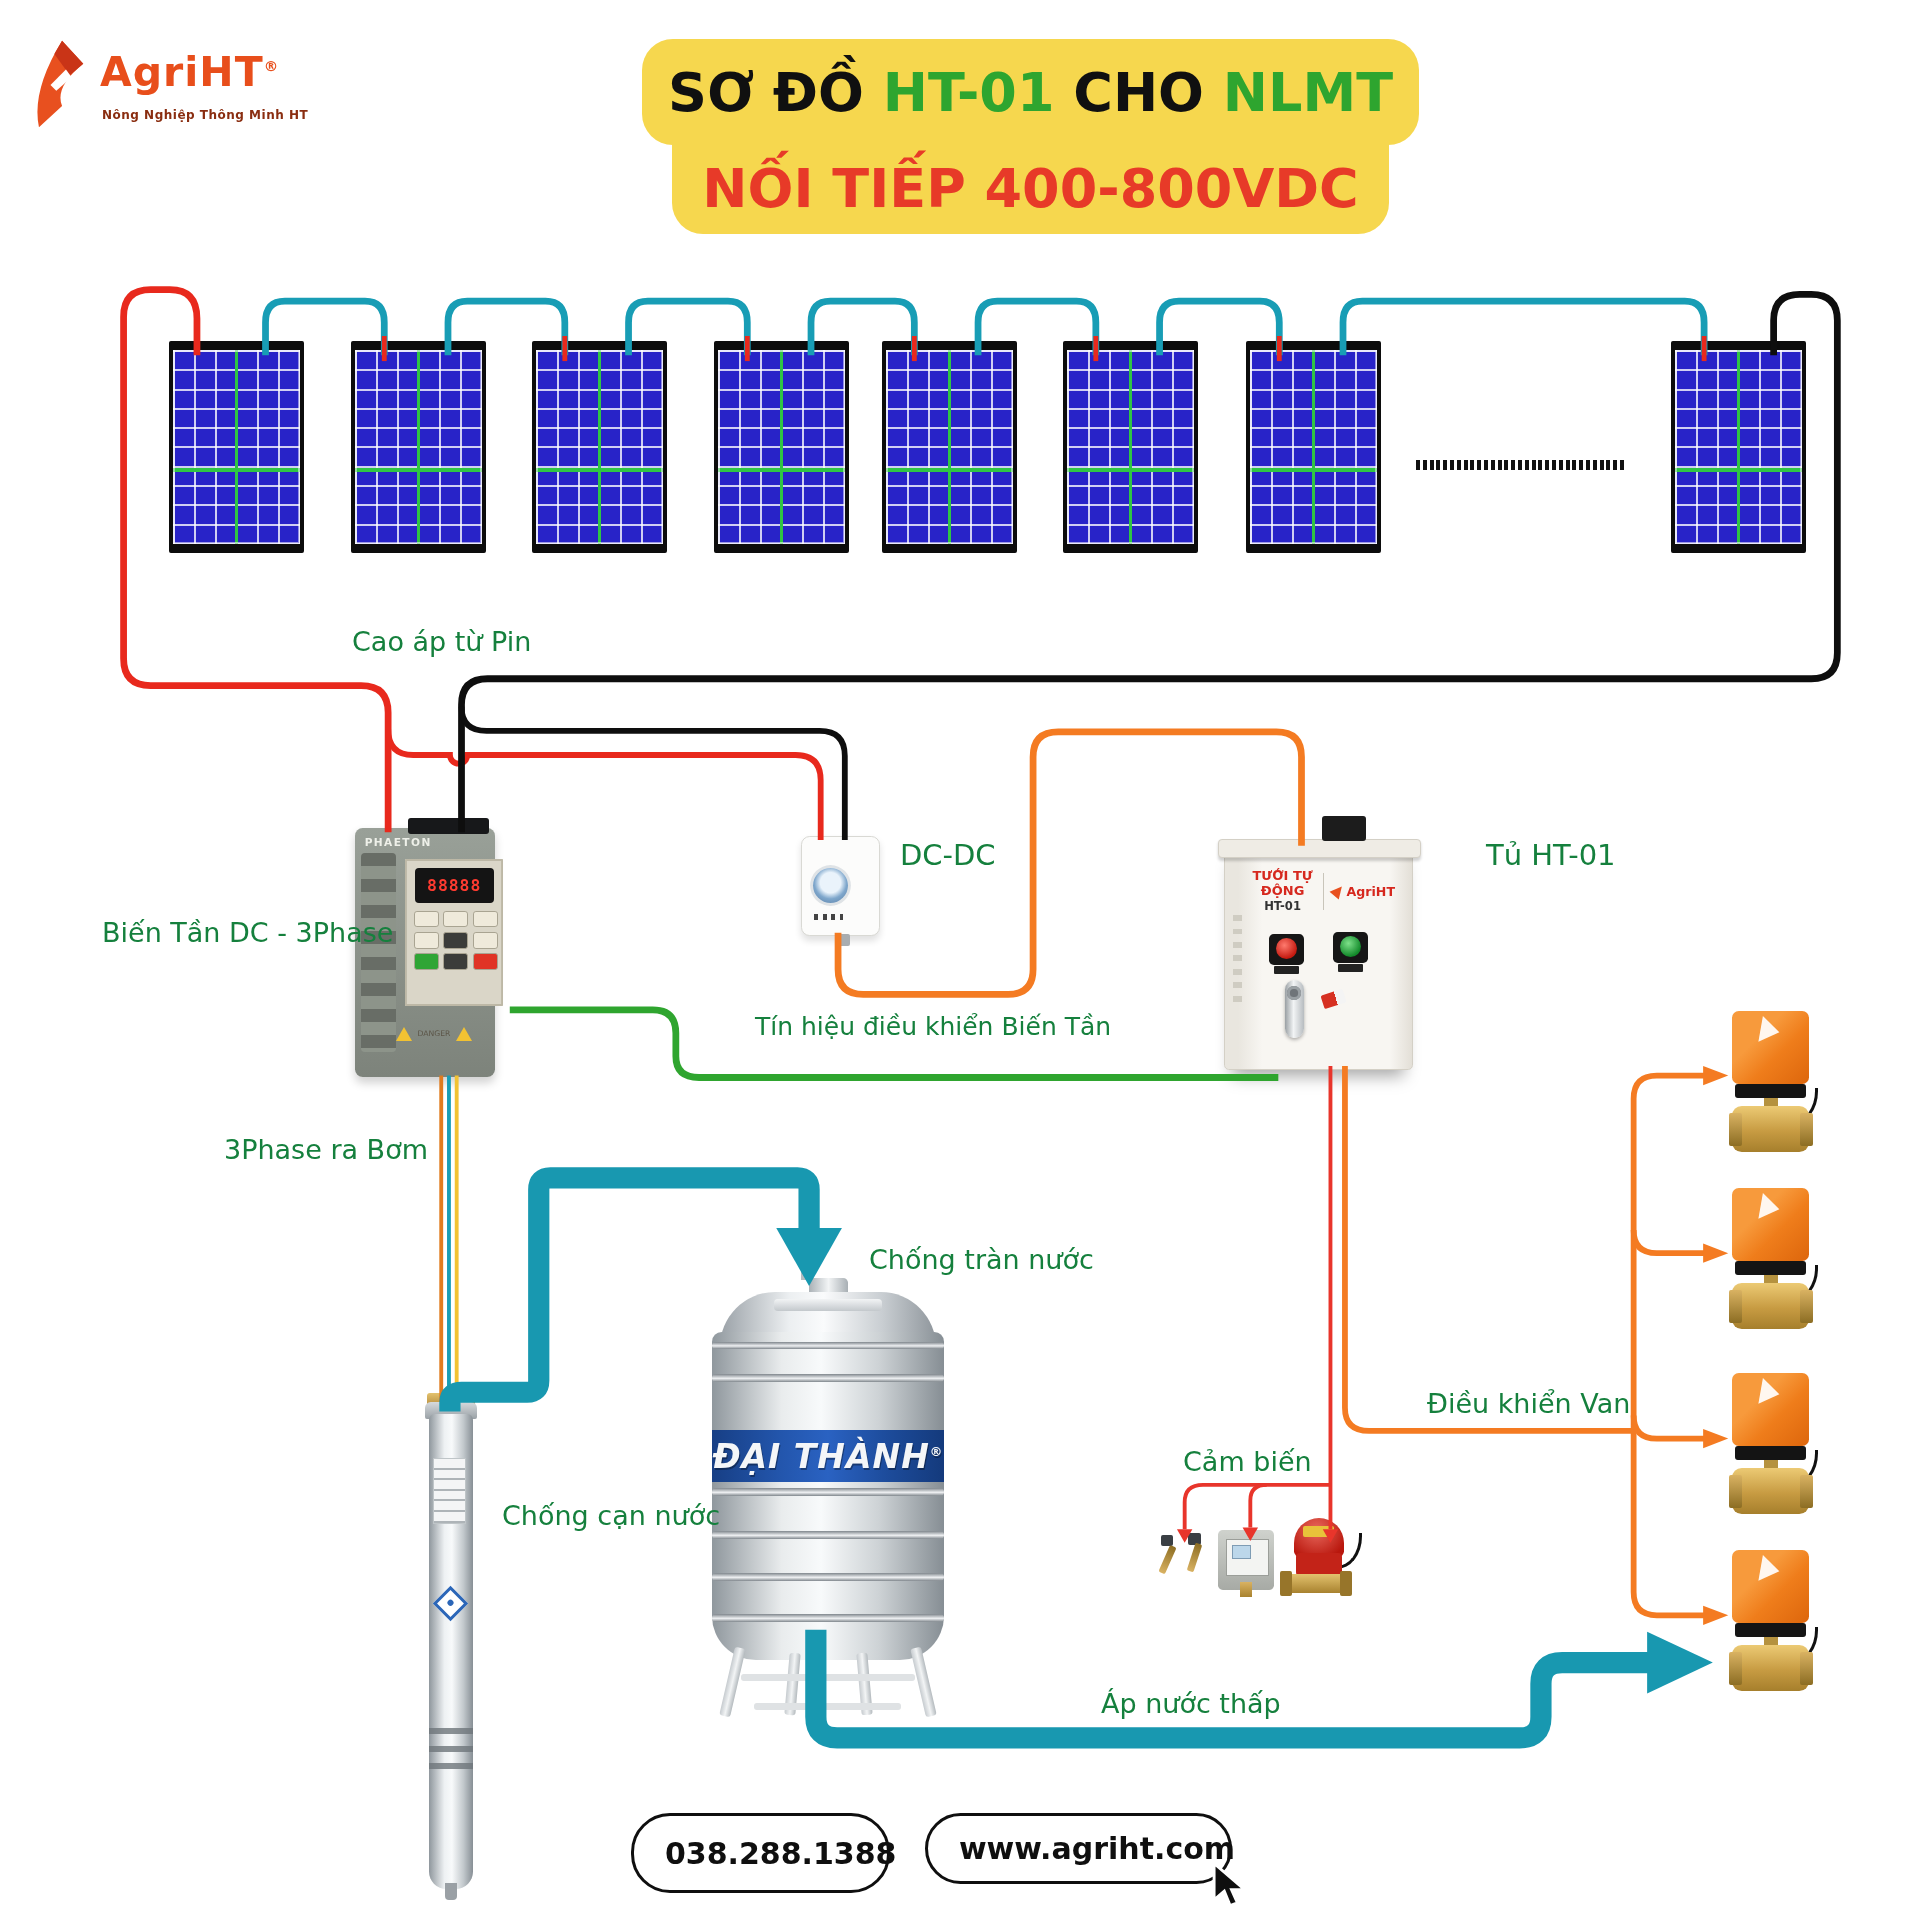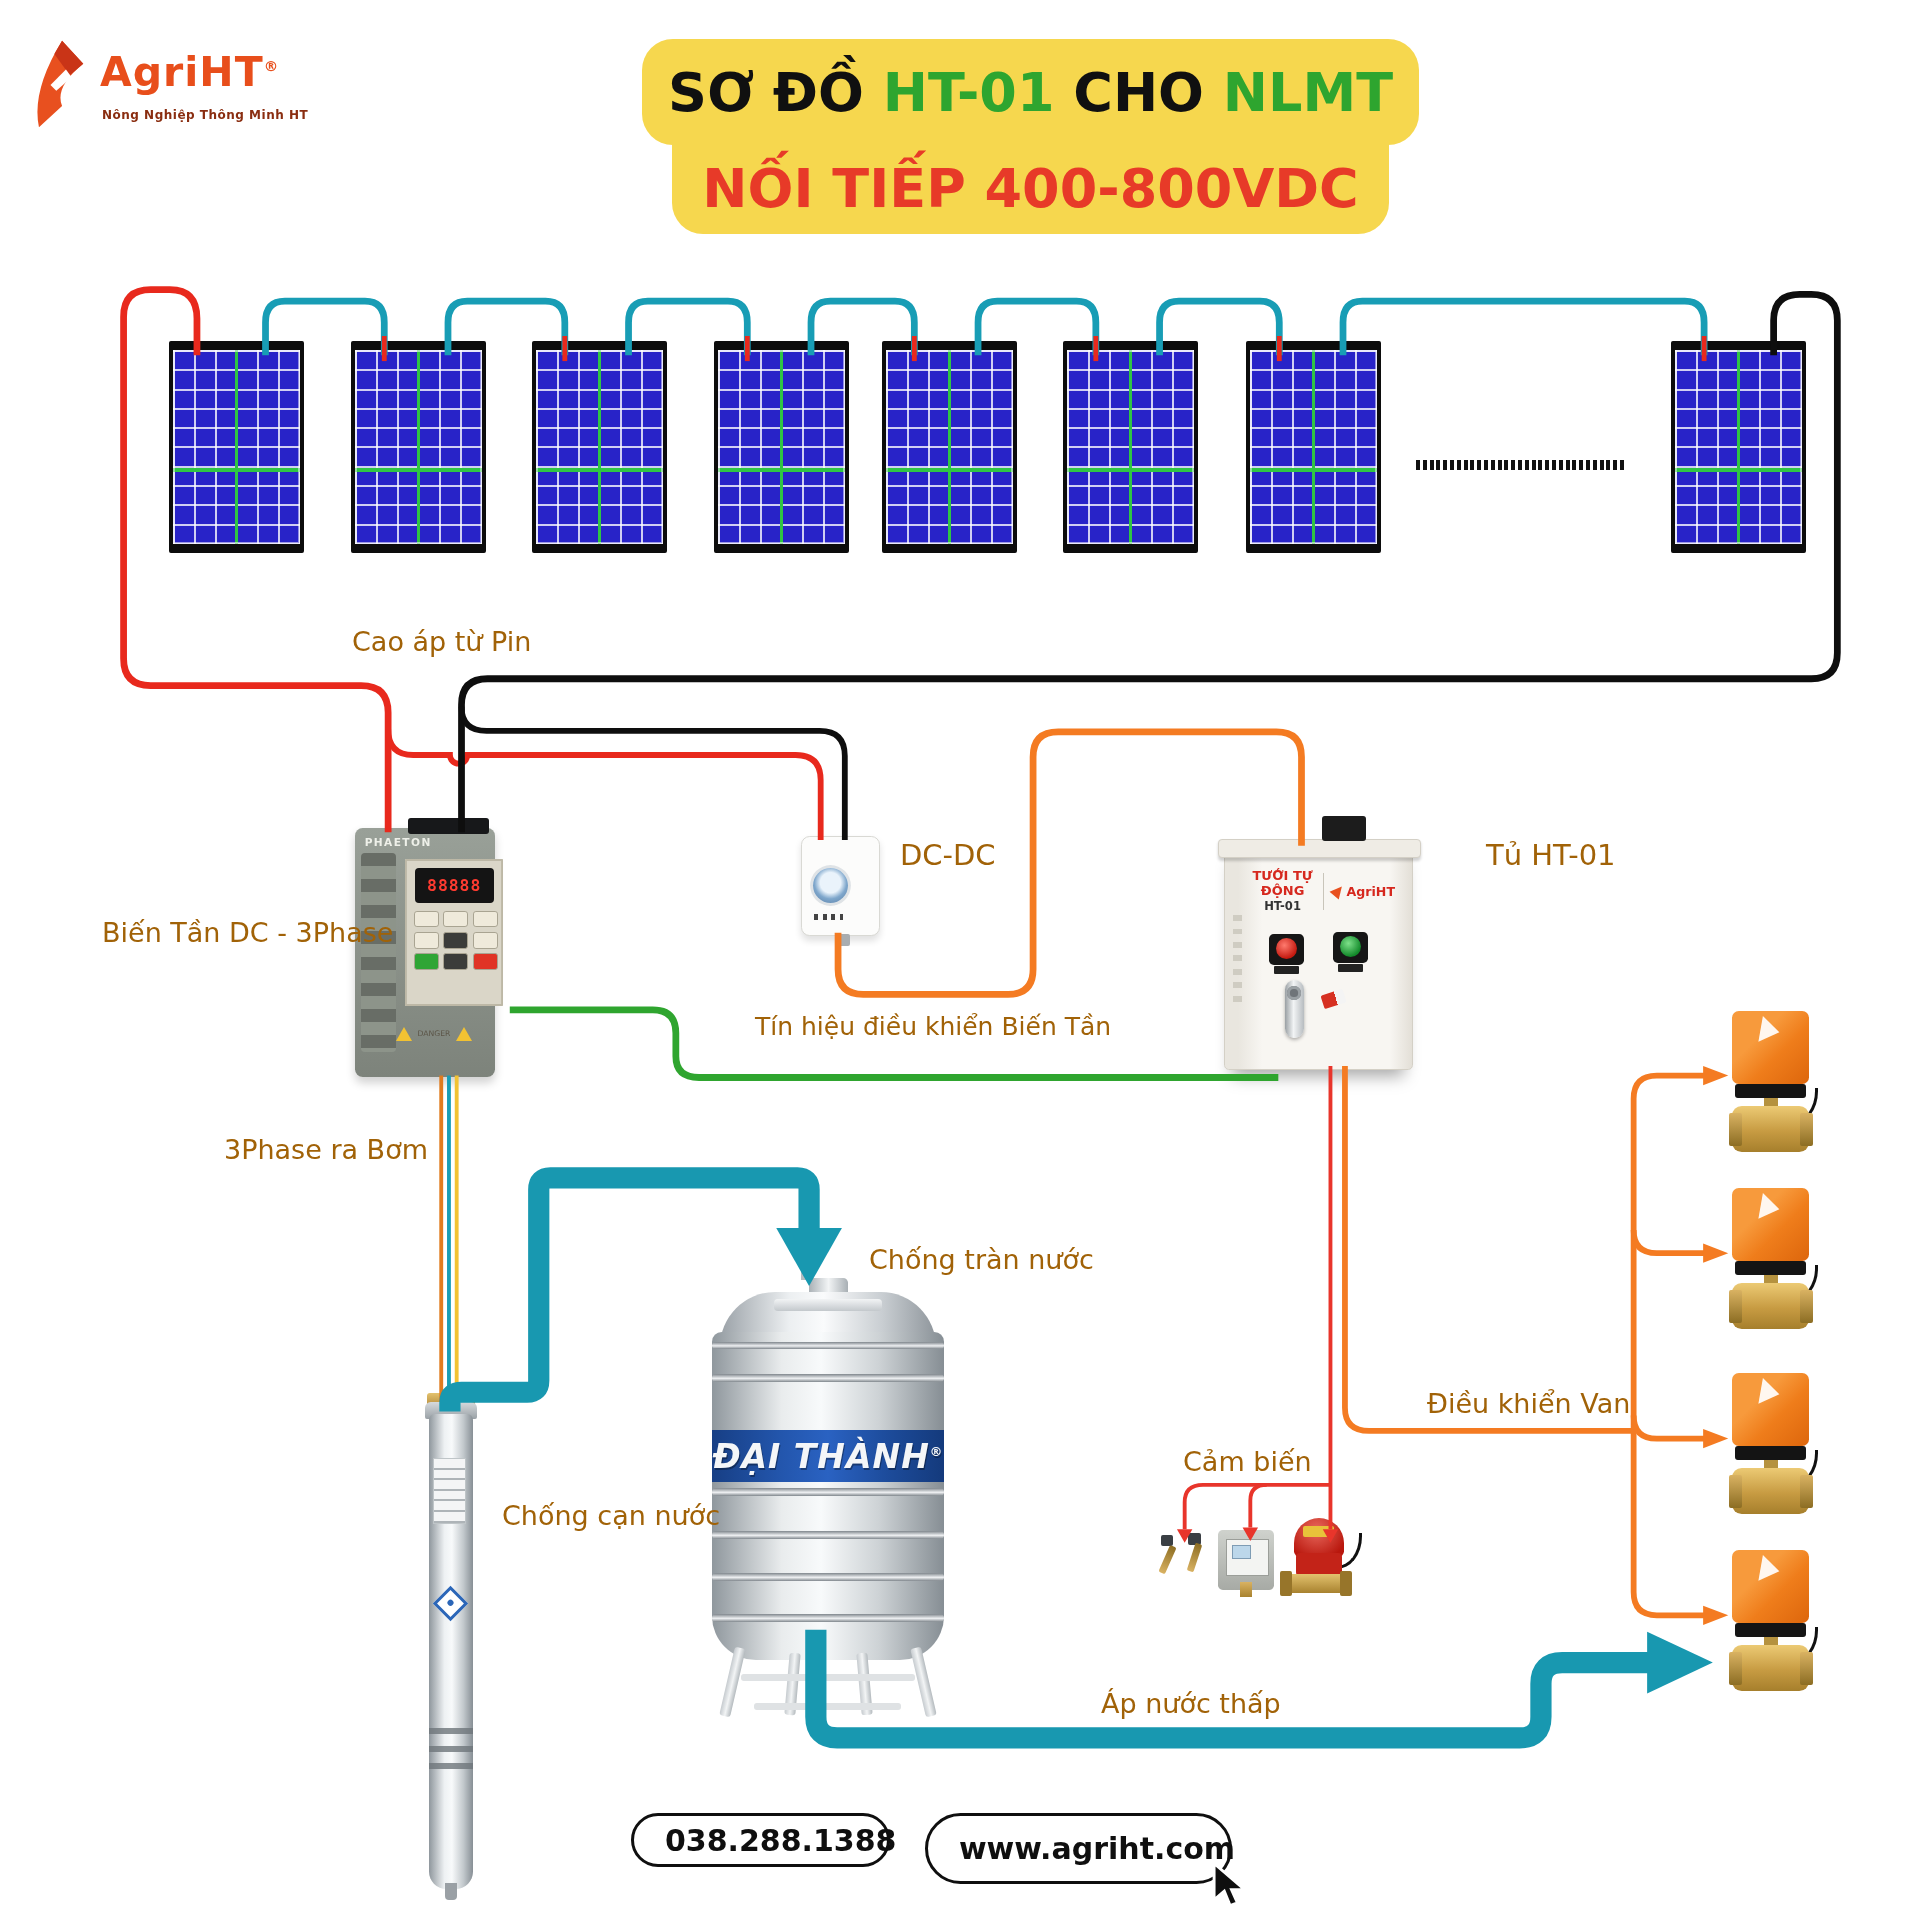--- a/index.html
+++ b/index.html
@@ -25,21 +25,21 @@
       linear-gradient(90deg, rgba(0,0,0,0) 0 48.5%, #2fc544 48.5% 51%, rgba(0,0,0,0) 51%),
       linear-gradient(180deg, rgba(0,0,0,0) 0 61%, #2fc544 61% 62.8%, rgba(0,0,0,0) 62.8%),
       repeating-linear-gradient(90deg, rgba(255,255,255,.78) 0 1.9px, rgba(0,0,0,0) 1.9px 21px),
       repeating-linear-gradient(180deg, rgba(255,255,255,.78) 0 1.9px, rgba(0,0,0,0) 1.9px 19.3px);
     box-shadow: inset 0 0 0 1.9px rgba(255,255,255,.55);}
   .dots{left:1416px;top:460px;width:210px;height:9.7px;
     background:repeating-linear-gradient(90deg,#111 0 3.9px,rgba(0,0,0,0) 3.9px 6.8px);}
   
   #wires{left:0;top:0;z-index:5;pointer-events:none;}
   
-  .lbl{font-size:27px;color:#a16207;white-space:nowrap;z-index:7;}
+  .lbl{font-size:27px;color:#15803d;white-space:nowrap;z-index:7;}
   
   .inverter{left:355px;top:828px;width:140px;height:249px;background:linear-gradient(180deg,#99a098,#7d837b);border-radius:7.7px;z-index:3;box-shadow:0 5.8px 9.7px rgba(0,0,0,.18);}
   .inv-term{position:absolute;left:53px;top:-9.7px;width:81px;height:15.4px;background:#17181a;border-radius:2.9px;}
   .inv-ribs{position:absolute;left:5.8px;top:25px;width:35px;height:199px;background:repeating-linear-gradient(180deg,#686d66 0 12.6px,#8d948a 12.6px 26px);border-radius:3.9px;}
   .inv-brand{position:absolute;left:9.7px;top:7.7px;font-size:10.6px;color:#eef0e9;letter-spacing:1.4px;font-weight:600;}
   .inv-keypad{position:absolute;left:50px;top:31px;width:98px;height:147px;background:#dad6c8;border-radius:1px;box-shadow:inset 0 0 0 1.9px #bdb8a6;}
   .inv-display{position:absolute;left:9.7px;top:8.7px;width:79px;height:35px;background:#141414;border-radius:3.9px;color:#ff3b30;font-family:"DejaVu Sans Mono",monospace;font-size:16.4px;font-weight:700;text-align:center;line-height:35px;letter-spacing:1px;}
   .inv-keys{position:absolute;left:8.7px;top:52px;width:83px;display:grid;grid-template-columns:repeat(3,25px);grid-gap:4.8px;}
   .inv-key{width:25px;height:16.4px;background:#efeadb;border:1px solid #a9a492;border-radius:2.9px;box-sizing:border-box;}
   .k-dark{background:#3b3c3a;}
@@ -114,21 +114,21 @@
   .v-act{position:absolute;left:0;top:0;width:77px;height:73px;border-radius:6.8px;background:linear-gradient(135deg,#f79a3c 0 35%,#ef7d1b 60%,#dd660c);}
   .v-logo{position:absolute;left:25px;top:9.7px;width:0;height:0;border-left:13.5px solid rgba(0,0,0,0);border-right:13.5px solid rgba(0,0,0,0);border-bottom:19.3px solid rgba(255,255,255,.92);transform:rotate(100deg);}
   .v-base{position:absolute;left:2.9px;top:73px;width:71px;height:13.5px;background:#141414;border-radius:2.9px;}
   .v-stem{position:absolute;left:32px;top:87px;width:13.5px;height:9.7px;background:#b5923f;}
   .v-cable{position:absolute;left:58px;top:77px;width:25px;height:33px;border:3.9px solid #111;border-left:none;border-top:none;border-radius:0 0 90% 0;}
   .v-ball{position:absolute;left:0;top:95px;width:77px;height:46px;border-radius:9.7px;background:linear-gradient(180deg,#ecca74,#c79b42 55%,#a67f2c);}
   .v-hexL,.v-hexR{position:absolute;top:102px;width:12.6px;height:33px;background:linear-gradient(180deg,#d9b262,#8c6d23);border-radius:1.9px;}
   .v-hexL{left:-2.9px;} .v-hexR{left:68px;}
   
   .badge{display:flex;align-items:center;gap:11.6px;border:3.9px solid #0f0f0f;border-radius:39px;background:#fff;z-index:6;padding:0 19.3px;box-sizing:border-box;}
-  .badge-phone{left:631px;top:1813px;width:259px;height:54px;}
+  .badge-phone{left:631px;top:1813px;width:259px;height:80px;}
   .badge-web{left:925px;top:1813px;width:307px;height:71px;}
   .badge-text{font-size:30px;font-weight:800;color:#0f0f0f;white-space:nowrap;}
   .cursor-icon{left:1211px;top:1862px;z-index:7;}
 </style>
 </head>
 <body>
 
 <div id="stage">
 
   <svg class="abs logo-arrow" viewBox="0 0 64 108">

